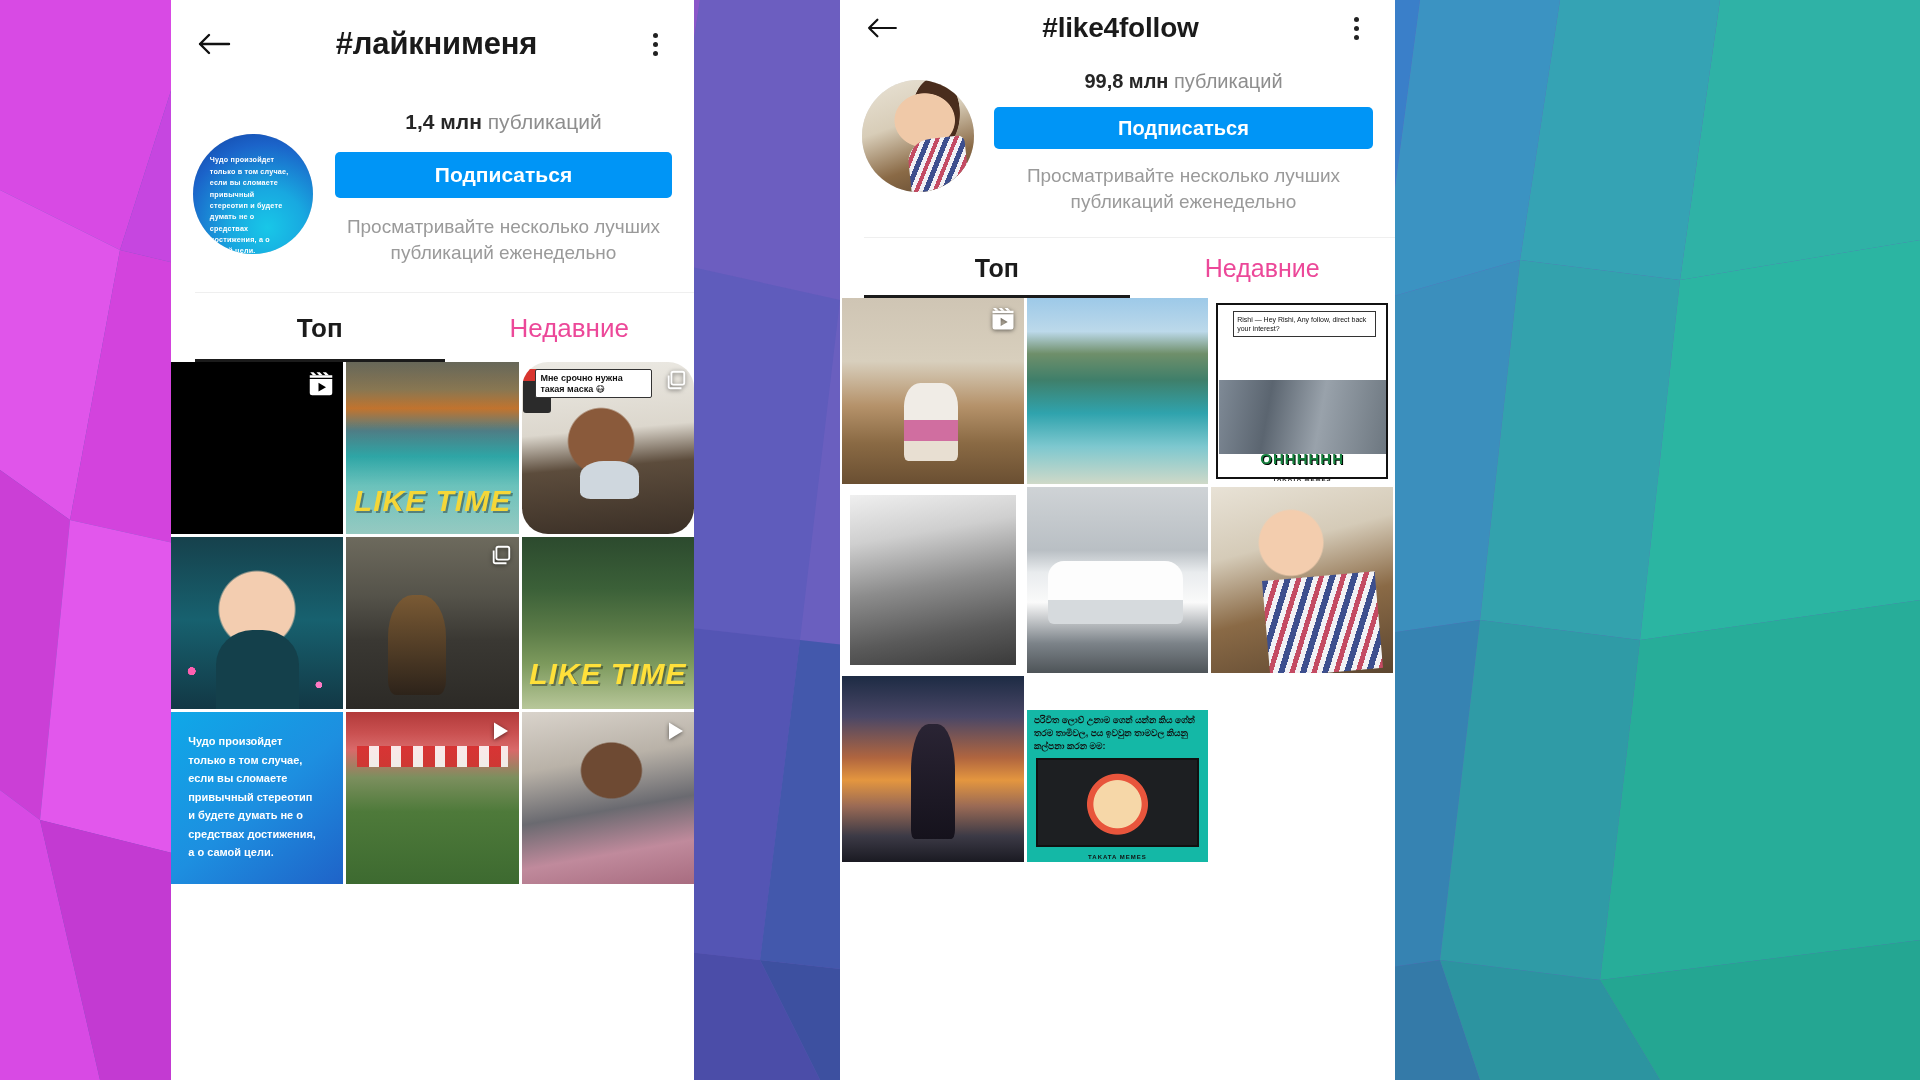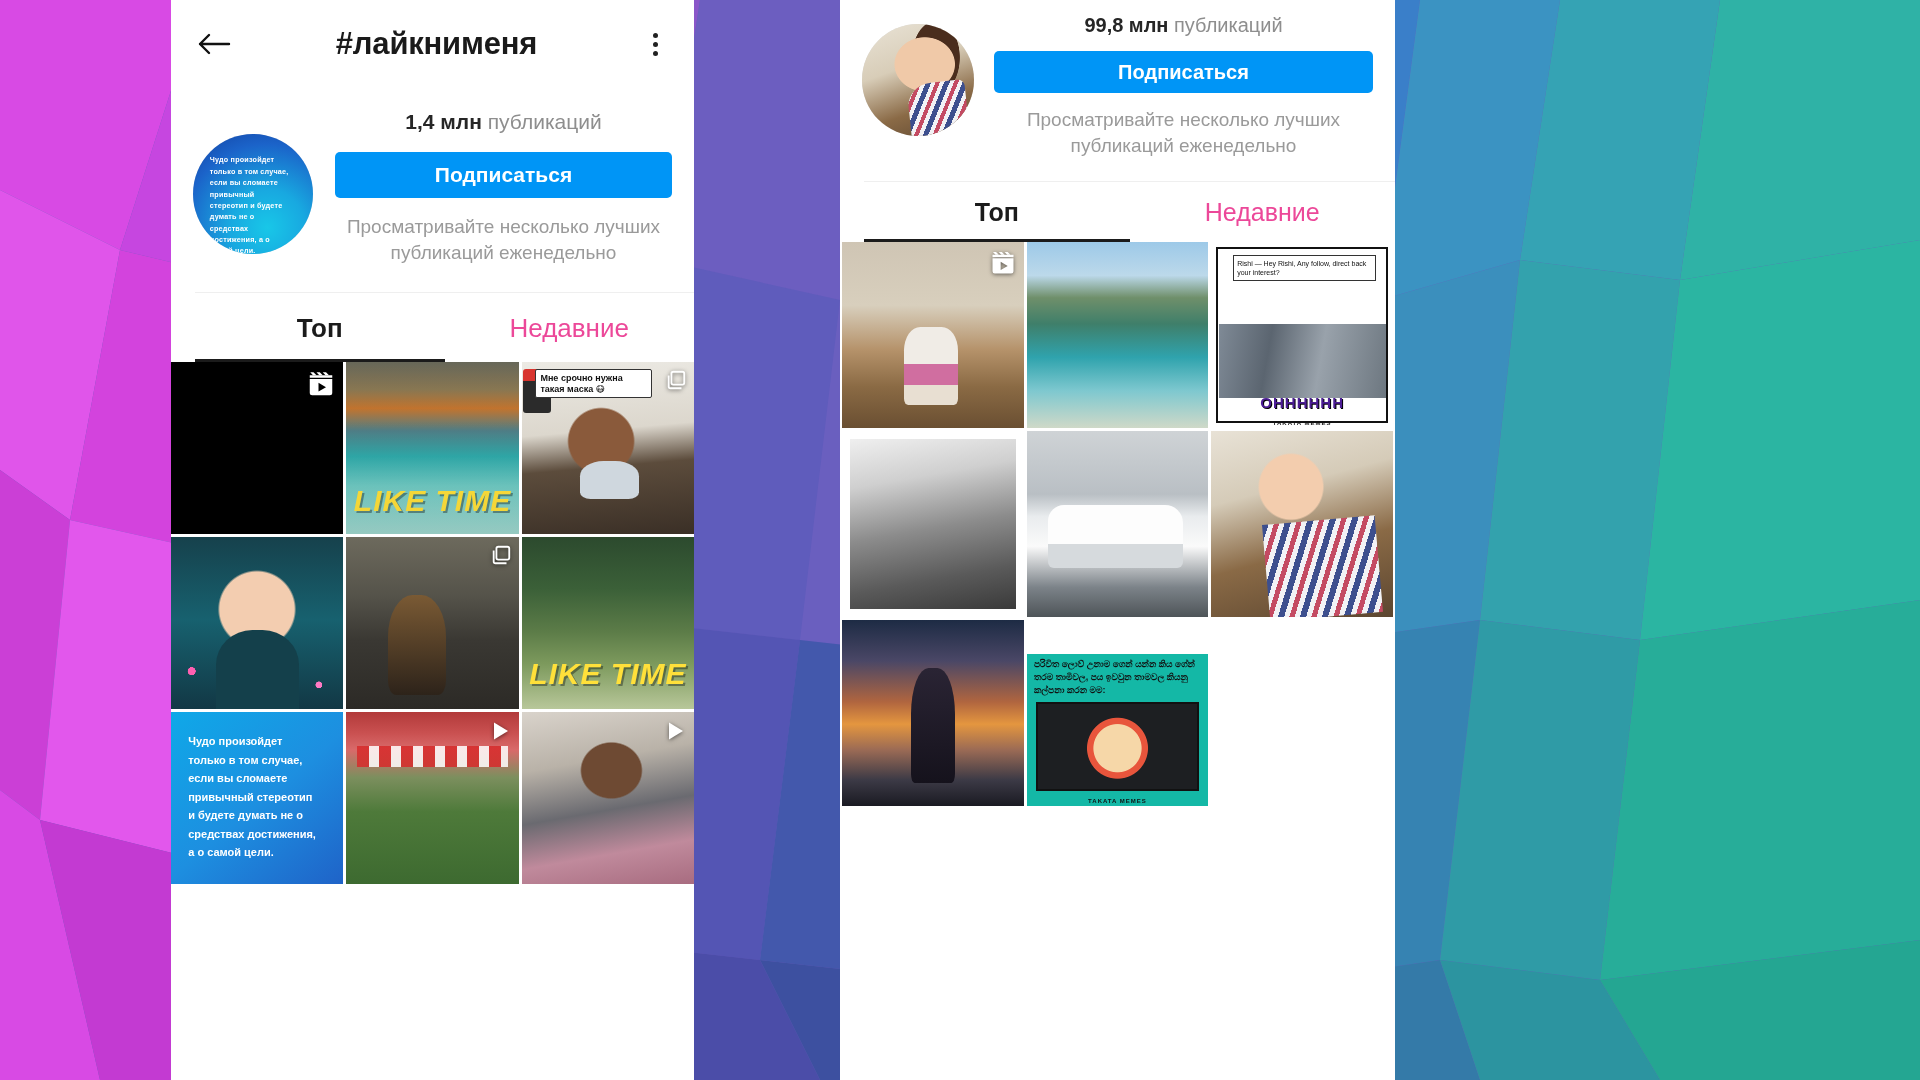--- a/index.html
+++ b/index.html
@@ -121,21 +121,21 @@
   .a-cat .capt{position:absolute;left:0;right:0;bottom:9%;text-align:center;
       color:#ffe03a;font-weight:bold;font-style:italic;font-size:30px;
       letter-spacing:1px;text-shadow:2px 2px 0 rgba(0,0,0,.35);}
   .a-cat2{background:
       linear-gradient(180deg,#2c4a2e 0%,#3b6038 30%,#5c7c48 55%,#7d9a5d 74%,#b8c79a 100%);}
   .a-cat2 .capt{position:absolute;left:0;right:0;bottom:10%;text-align:center;
       color:#ffe03a;font-weight:bold;font-style:italic;font-size:30px;
       letter-spacing:1px;text-shadow:2px 2px 0 rgba(0,0,0,.35);}
   .a-mask{background:
       radial-gradient(ellipse 26% 26% at 46% 46%,#8a5a3b 0 72%,rgba(138,90,59,0) 76%),
-      linear-gradient(175deg,#eceae4 0%,#dcd7cd 40%,#5c4c3c 60%,#3a2f26 100%);}
+      linear-gradient(175deg,#eceae4 0%,#dcd7cd 40%,#5c4c3c 60%,#3a2f26 100%); border-radius: 26px;}
   .a-mask .note{position:absolute;left:8%;top:4%;width:62%;background:#fff;
       border:1px solid #333;border-radius:2px;padding:3px 4px;font-size:9px;
       line-height:1.22;color:#111;font-weight:bold;}
   .a-mask .tagbg{position:absolute;left:1%;top:4%;width:16%;height:26%;
       background:linear-gradient(180deg,#d8352f 0 28%,#2b2b2b 28% 100%);border-radius:3px;}
   .a-mask .submask{position:absolute;left:34%;top:58%;width:34%;height:22%;
       background:#cfd7de;border-radius:40% 40% 18% 18%;}
   .a-dog{background:
       linear-gradient(180deg,#6d6a5d 0%,#55534a 34%,#3a3833 60%,#2c2a26 100%);}
   .a-dog::after{content:"";position:absolute;left:24%;top:34%;width:34%;height:58%;
@@ -163,21 +163,21 @@
   .b-sea{background:
       linear-gradient(180deg,#9dc9e8 0%,#bcd9ea 18%,#6f8f6a 30%,#3f7f6a 44%,
                       #2fa3ad 62%,#7ec8cf 80%,#cfd9c8 100%);}
   .b-meme{background:#fff;padding:5px;box-sizing:border-box;}
   .b-meme .frame{position:absolute;inset:5px;border:2px solid #111;background:#fff;}
   .b-meme .bubble{position:absolute;left:12%;top:7%;width:74%;background:#fff;
       border:1px solid #333;font-size:7px;line-height:1.3;color:#111;padding:3px;}
   .b-meme .strip{position:absolute;left:4%;right:4%;bottom:16%;height:40%;
       background:linear-gradient(100deg,#7f8a96 0%,#5b6570 30%,#99a2ab 60%,#6d7780 100%);}
   .b-meme .ohh{position:absolute;left:0;right:0;bottom:9%;text-align:center;
-      color:#4c1d95;font-weight:bold;font-size:15px;letter-spacing:1px;
+      color:#15803d;font-weight:bold;font-size:15px;letter-spacing:1px;
       text-shadow:1px 1px 0 #000;}
   .b-meme .foot{position:absolute;left:0;right:0;bottom:1%;text-align:center;
       color:#111;font-weight:bold;font-size:6px;letter-spacing:1px;}
   .b-bw{background:#fff;}
   .b-bw .frame{position:absolute;inset:8px;
       background:linear-gradient(170deg,#efefef 0%,#cfcfcf 25%,#8c8c8c 52%,#5a5a5a 78%,#3a3a3a 100%);
       filter:grayscale(1);}
   .b-van{background:
       linear-gradient(180deg,#cfd3d6 0%,#b9bfc4 34%,#e9ecee 46%,#fafafa 62%,#7c8389 84%,#4e5458 100%);}
   .b-van::after{content:"";position:absolute;left:12%;top:40%;width:74%;height:34%;
@@ -357,20 +357,33 @@
         <svg width="24" height="24" viewBox="0 0 24 24" fill="#fff">
             <path d="M6 3.5v17l14-8.5z"></path>
           </svg>
       </span>
     </div>
   </div>
 </section>
 
 <section class="phone" id="phone-right">
 
+  <div class="hdr">
+    <span class="back-ico">
+      <svg width="32" height="24" viewBox="0 0 34 26" fill="none" stroke="#111" stroke-width="2.4" stroke-linecap="round" stroke-linejoin="round">
+          <path d="M32 13H3M12 4L3 13l9 9"></path>
+        </svg>
+    </span>
+    <span class="hdr-title">#like4follow</span>
+    <span class="kebab">
+        <i></i>
+        <i></i>
+        <i></i>
+      </span>
+  </div>
 
   <div class="info">
     <div class="avatar">
       <span class="av-photo"></span>
     </div>
     <div class="info-right">
       <div class="count">
         <b>99,8 млн</b>
         <span>публикаций</span>
       </div>

